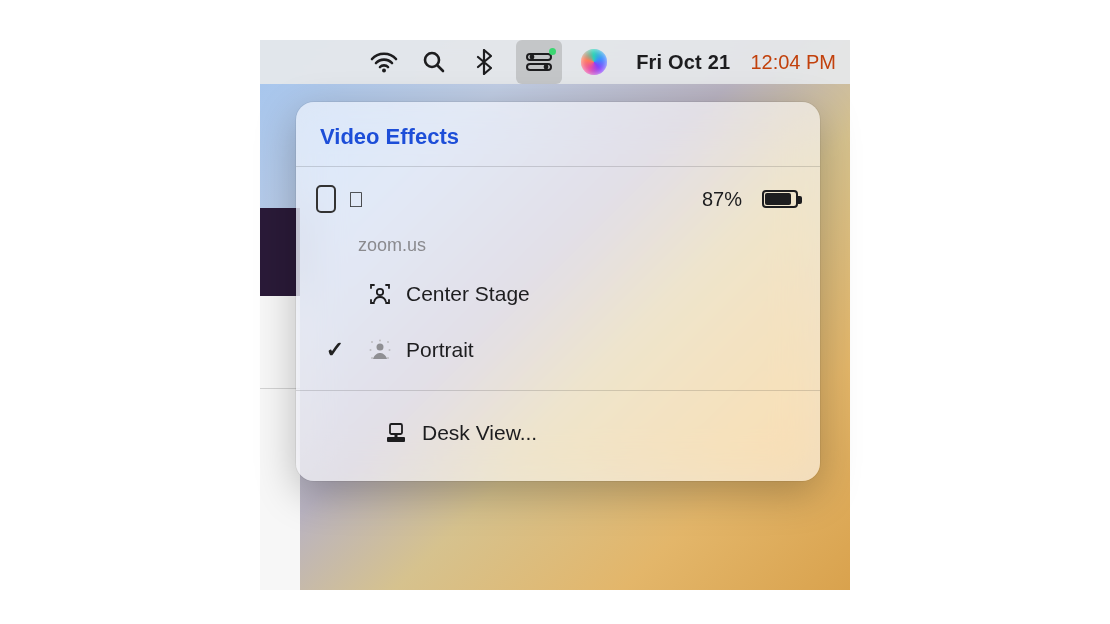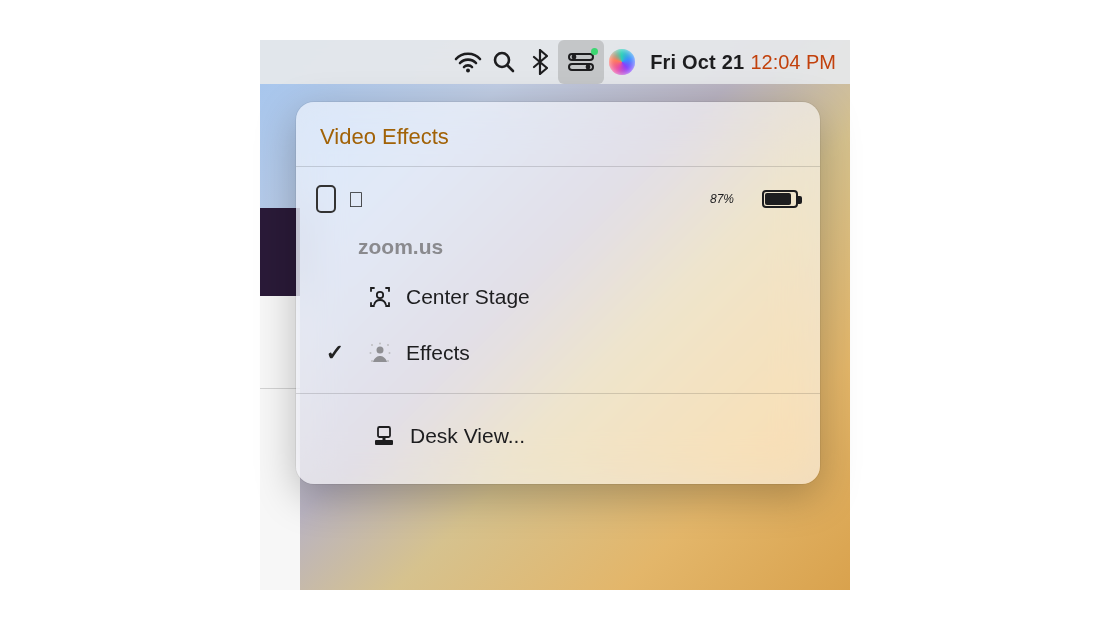--- a/index.html
+++ b/index.html
@@ -25,21 +25,21 @@
   .behind1 { position:absolute; left:0; top:168px; width:40px; height:88px; background:#2a1a38; }
   .behind2 { position:absolute; left:0; top:256px; width:40px; height:294px; background:#f7f7f7; }
   .behind-line { position:absolute; left:0; top:348px; width:40px; height:1px; background:#d2d2d2; }
 
   
   .menubar {
     position:absolute; left:0; top:0; width:590px; height:44px;
     background: rgba(230,232,234,0.92);
     backdrop-filter: blur(8px);
     display:flex; align-items:center; justify-content:flex-end;
-    padding-right:14px; gap:0;
+    padding-right:14px; gap:14px;
     color:#303030;
   }
   .mb-item { width:36px; height:44px; display:flex; align-items:center; justify-content:center; position:relative; }
   .mb-item svg { display:block; }
   .mb-cc { background:#c4c6c8; border-radius:6px; width:46px; }
   .mb-cc .dot { position:absolute; top:8px; right:6px; width:7px; height:7px; border-radius:50%; background:#3bd671; }
   .mb-siri { }
   .mb-date { font-size:20px; font-weight:700; color:#1d1d1f; padding:0 6px 0 10px; letter-spacing:0.2px;}
   .mb-time { font-size:20px; font-weight:400; color:#c2410c; }
 
@@ -51,55 +51,55 @@
     background: rgba(250,250,252,0.62);
     box-shadow: 0 12px 40px rgba(0,0,0,0.25), 0 0 0 1px rgba(0,0,0,0.06);
     backdrop-filter: blur(22px) saturate(140%);
     overflow:hidden;
     color:#222;
     font-size:21px;
   }
 
   .panel-header {
     padding:22px 24px 16px 24px;
-    font-weight:400; font-size:22px; color:#a16207;
+    font-weight:700; font-size:22px; color:#1d4ed8;
     border-bottom:1px solid rgba(0,0,0,0.14);
   }
 
   .device-row {
     display:flex; align-items:center;
     padding:18px 22px 16px 20px;
     gap:12px;
     border-bottom:0;
   }
   .phone-glyph { width:20px; height:28px; border:2.2px solid #333; border-radius:5px; position:relative; flex-shrink:0;}
   .phone-glyph::after{ content:""; position:absolute; bottom:2px; left:50%; transform:translateX(-50%); width:8px; height:2px; border-radius:1px; }
   .apple { font-size:21px; line-height:1; color:#222; }
   .device-name { font-weight:600; color:#1d1d1f; flex:0 0 auto;}
   .spacer { flex:1; }
-  .batt-pct { font-size:12px; color:#1d1d1f; margin-right:16px; font-weight:500;font-style:italic;}
+  .batt-pct { font-size:20px; color:#1d1d1f; margin-right:8px; font-weight:500;}
   .batt { width:36px; height:18px; border:2px solid #1d1d1f; border-radius:4px; position:relative; }
   .batt::after { content:""; position:absolute; right:-6px; top:4px; width:4px; height:8px; background:#1d1d1f; border-radius:0 2px 2px 0;}
   .batt-fill { position:absolute; left:1px; top:1px; bottom:1px; background:#1d1d1f; border-radius:2px;}
 
-  .app-label { padding:6px 0 10px 62px; color:#8a8a8e; font-size:21px; font-weight:700; }
+  .app-label { padding:6px 0 10px 62px; color:#8a8a8e; font-size:18px; font-weight:400; }
 
   .effects { border-bottom:1px solid rgba(0,0,0,0.14); padding-bottom:12px; }
 
   .opt {
     display:flex; align-items:center; height:56px;
     padding-left:20px; padding-right:22px; gap:8px;
     cursor:default;
   }
   .opt .check-col { width:38px; display:flex; align-items:center; justify-content:center; }
   .opt .icon-col  { width:36px; display:flex; align-items:center; justify-content:center; }
   .opt .label { font-size:21px; color:#1d1d1f; font-weight:500; }
   .check { font-size:22px; font-weight:700; }
 
-  .footer { padding:14px 0 20px 4px; }
+  .footer { padding:14px 0 20px 16px; }
 
   
   .siri-orb {
     width:26px; height:26px; border-radius:50%;
     background: conic-gradient(from 140deg, #8a3ffc, #e84aa5, #ff7a59, #2ad1b6, #3a8dff, #8a3ffc);
     box-shadow: inset 0 0 6px rgba(255,255,255,0.7);
   }
 
   .cc-svg rect { fill:none; stroke:#1d1d1f; stroke-width:2; }
   .cc-svg .knob { fill:#1d1d1f; }
@@ -187,21 +187,21 @@
               <path d="M5 21c1.5-5 5-6 7-6s5.5 1 7 6" fill="#8f8f93"></path>
               <circle cx="4" cy="4" r="1" fill="#bdbdc1"></circle>
               <circle cx="20" cy="4" r="1" fill="#bdbdc1"></circle>
               <circle cx="4" cy="20" r="1" fill="#bdbdc1"></circle>
               <circle cx="20" cy="20" r="1" fill="#bdbdc1"></circle>
               <circle cx="12" cy="2.5" r="1" fill="#bdbdc1"></circle>
               <circle cx="2.5" cy="12" r="1" fill="#bdbdc1"></circle>
               <circle cx="21.5" cy="12" r="1" fill="#bdbdc1"></circle>
             </svg>
           </span>
-          <span class="label">Effects</span>
+          <span class="label">Portrait</span>
         </div>
       </div>
 
     <div class="footer">
       <div class="opt">
         <span class="check-col"></span>
         <span class="icon-col">
           <svg width="22" height="22" viewBox="0 0 22 22">
               <rect x="5" y="2" width="12" height="10" rx="1.5" fill="none" stroke="#1d1d1f" stroke-width="1.8"></rect>
               <rect x="2" y="15" width="18" height="5" rx="1" fill="#1d1d1f"></rect>

